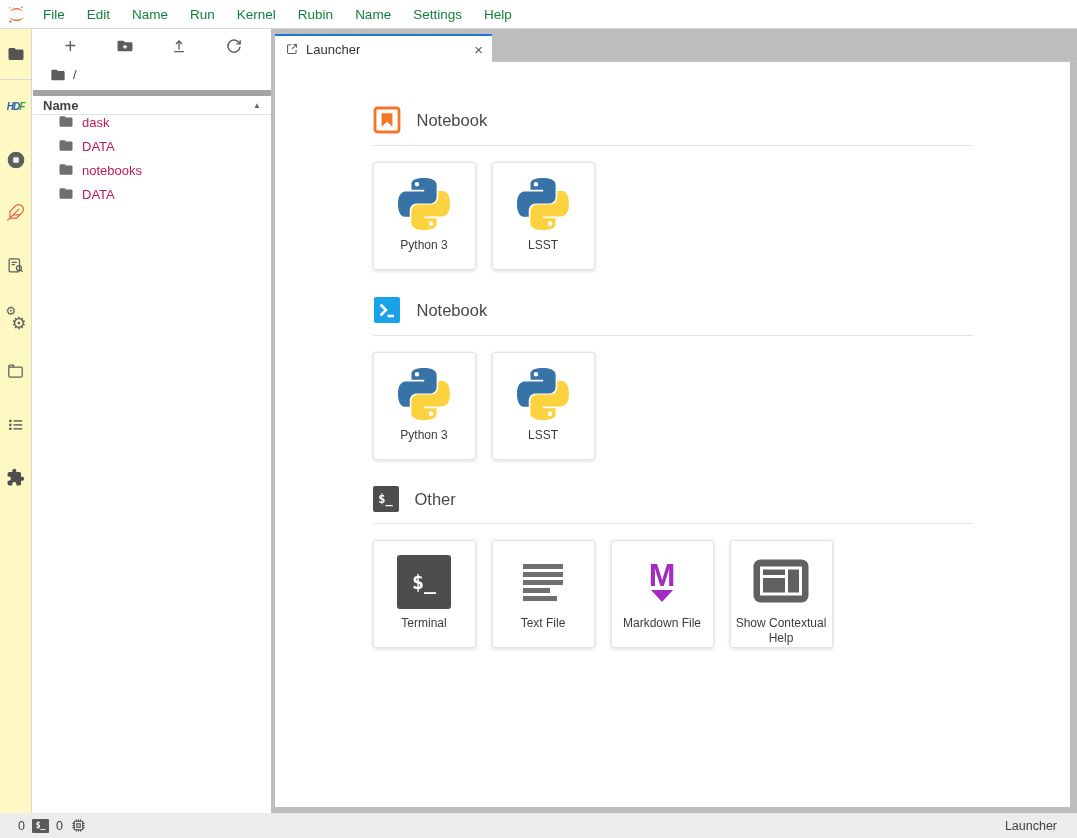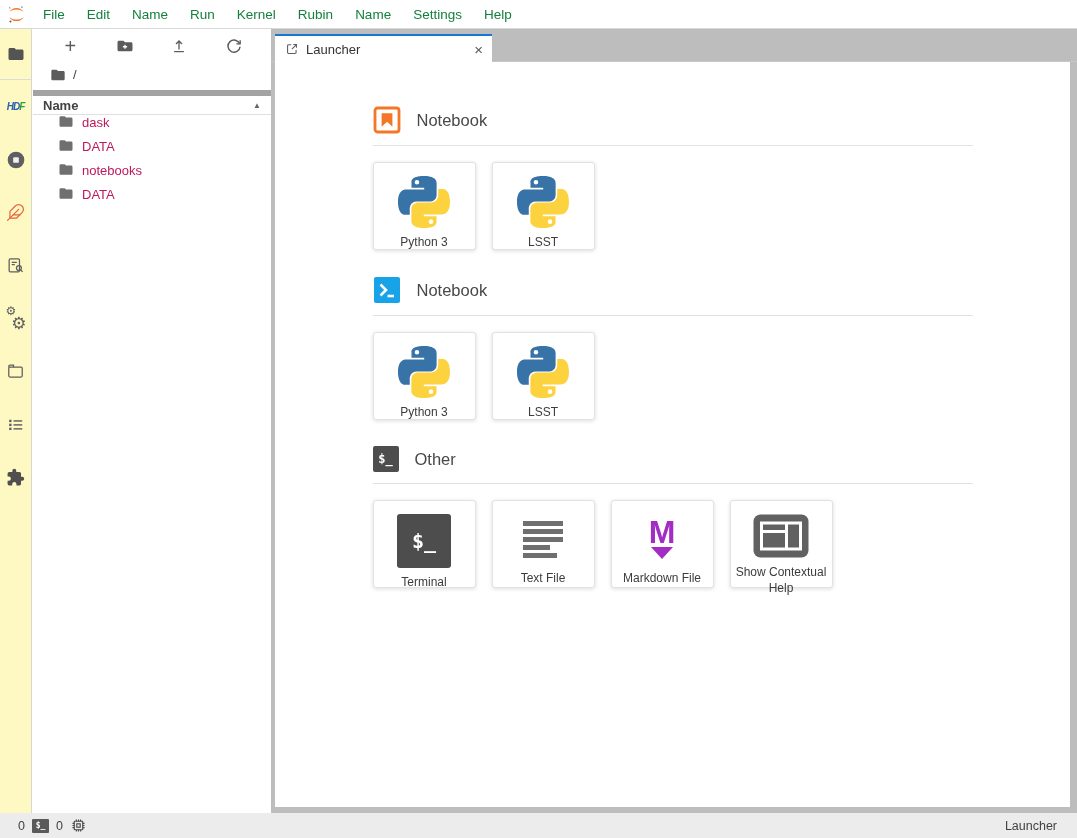--- a/index.html
+++ b/index.html
@@ -48,21 +48,21 @@
   .tab-close { margin-left:auto; color:#595959; font-size:15px; line-height:15px; }
   .content { position:absolute; top:33px; left:4px; right:7px; bottom:6px; background:#fff; overflow:hidden; }
 
   
   .launcher-body { width:600px; margin:0 auto; padding-top:44px; }
   .section { margin-bottom:26px; }
   .section-header { display:flex; align-items:center; gap:16px; padding-bottom:11px;
                     border-bottom:1px solid #e2e2e2; }
   .section-title { font-size:16.5px; color:#484848; }
   .cards { display:flex; gap:16px; margin-top:16px; }
-  .card { width:103px; height:88px; background:#fff; border:1px solid #e2e2e2; border-radius:3px;
+  .card { width:103px; height:108px; background:#fff; border:1px solid #e2e2e2; border-radius:3px;
           box-shadow:0 1px 4px rgba(0,0,0,0.14); display:flex; flex-direction:column;
           align-items:center; padding-top:13px; }
   .card-icon { height:55px; display:flex; align-items:center; justify-content:center; }
   .card-label { margin-top:7px; font-size:12px; color:#3c3c3c; text-align:center; line-height:1.3; padding:0 4px; }
   .term-box { background:#4d4d4d; border-radius:3px; display:flex; align-items:center; justify-content:center; }
   .term-box-lg { width:54px; height:54px; }
   .term-box-sm { width:26px; height:26px; border-radius:2px; }
   .term-glyph { color:#fff; font-family:"DejaVu Sans Mono", monospace; font-weight:bold; }
   .term-glyph-lg { font-size:20px; }
   .term-glyph-sm { font-size:12px; }

